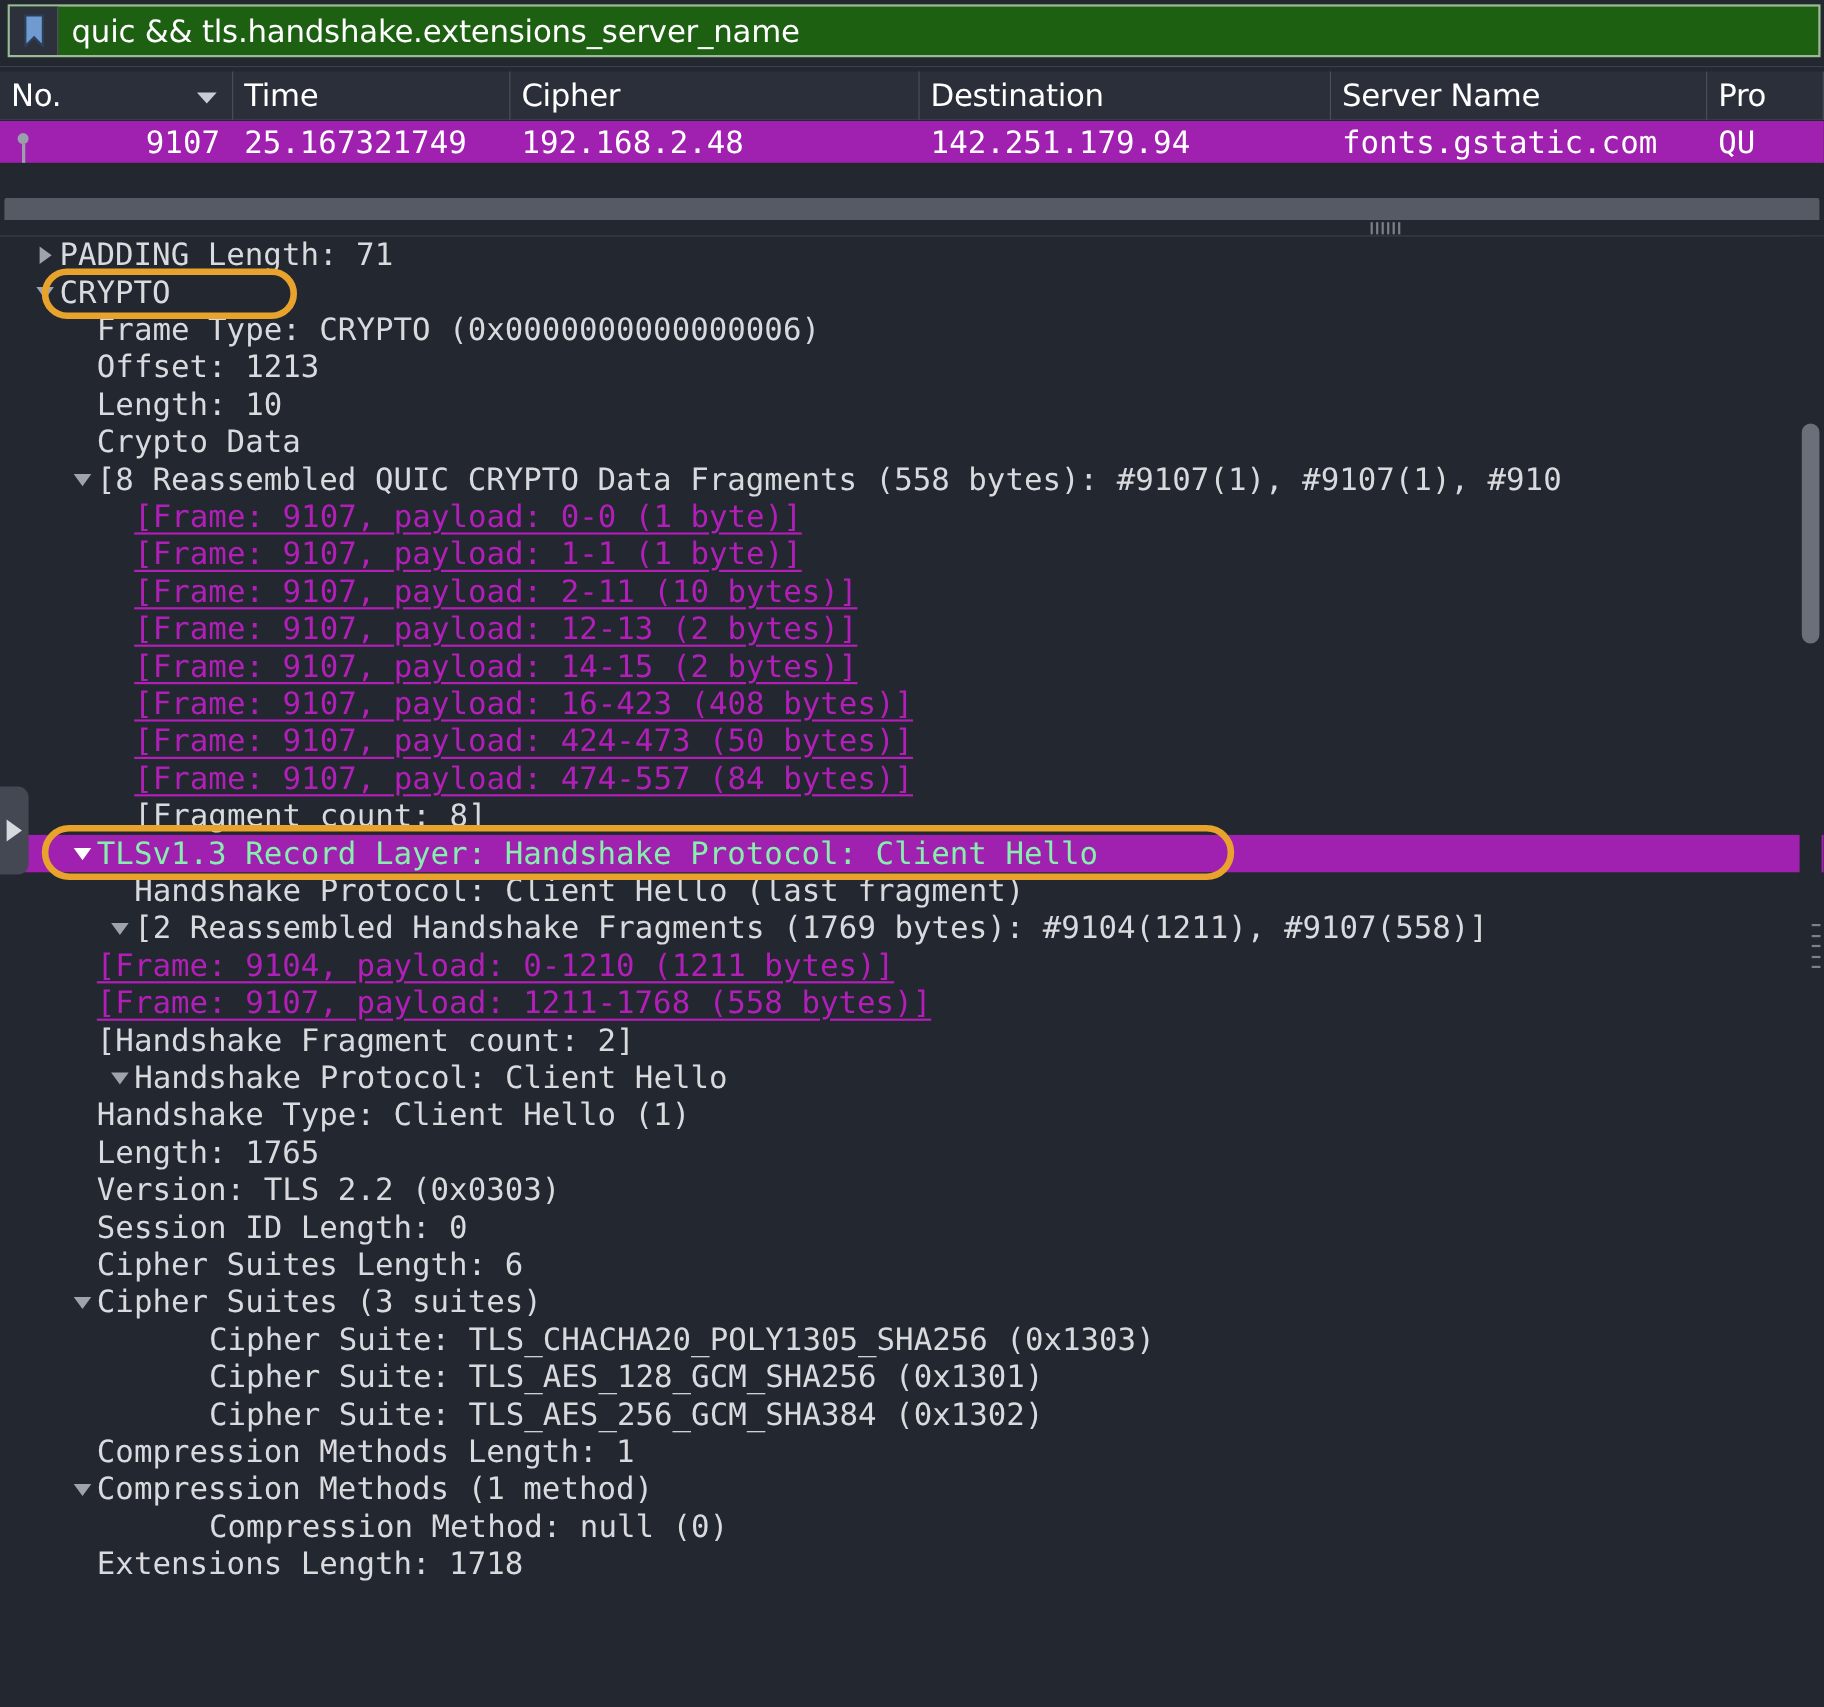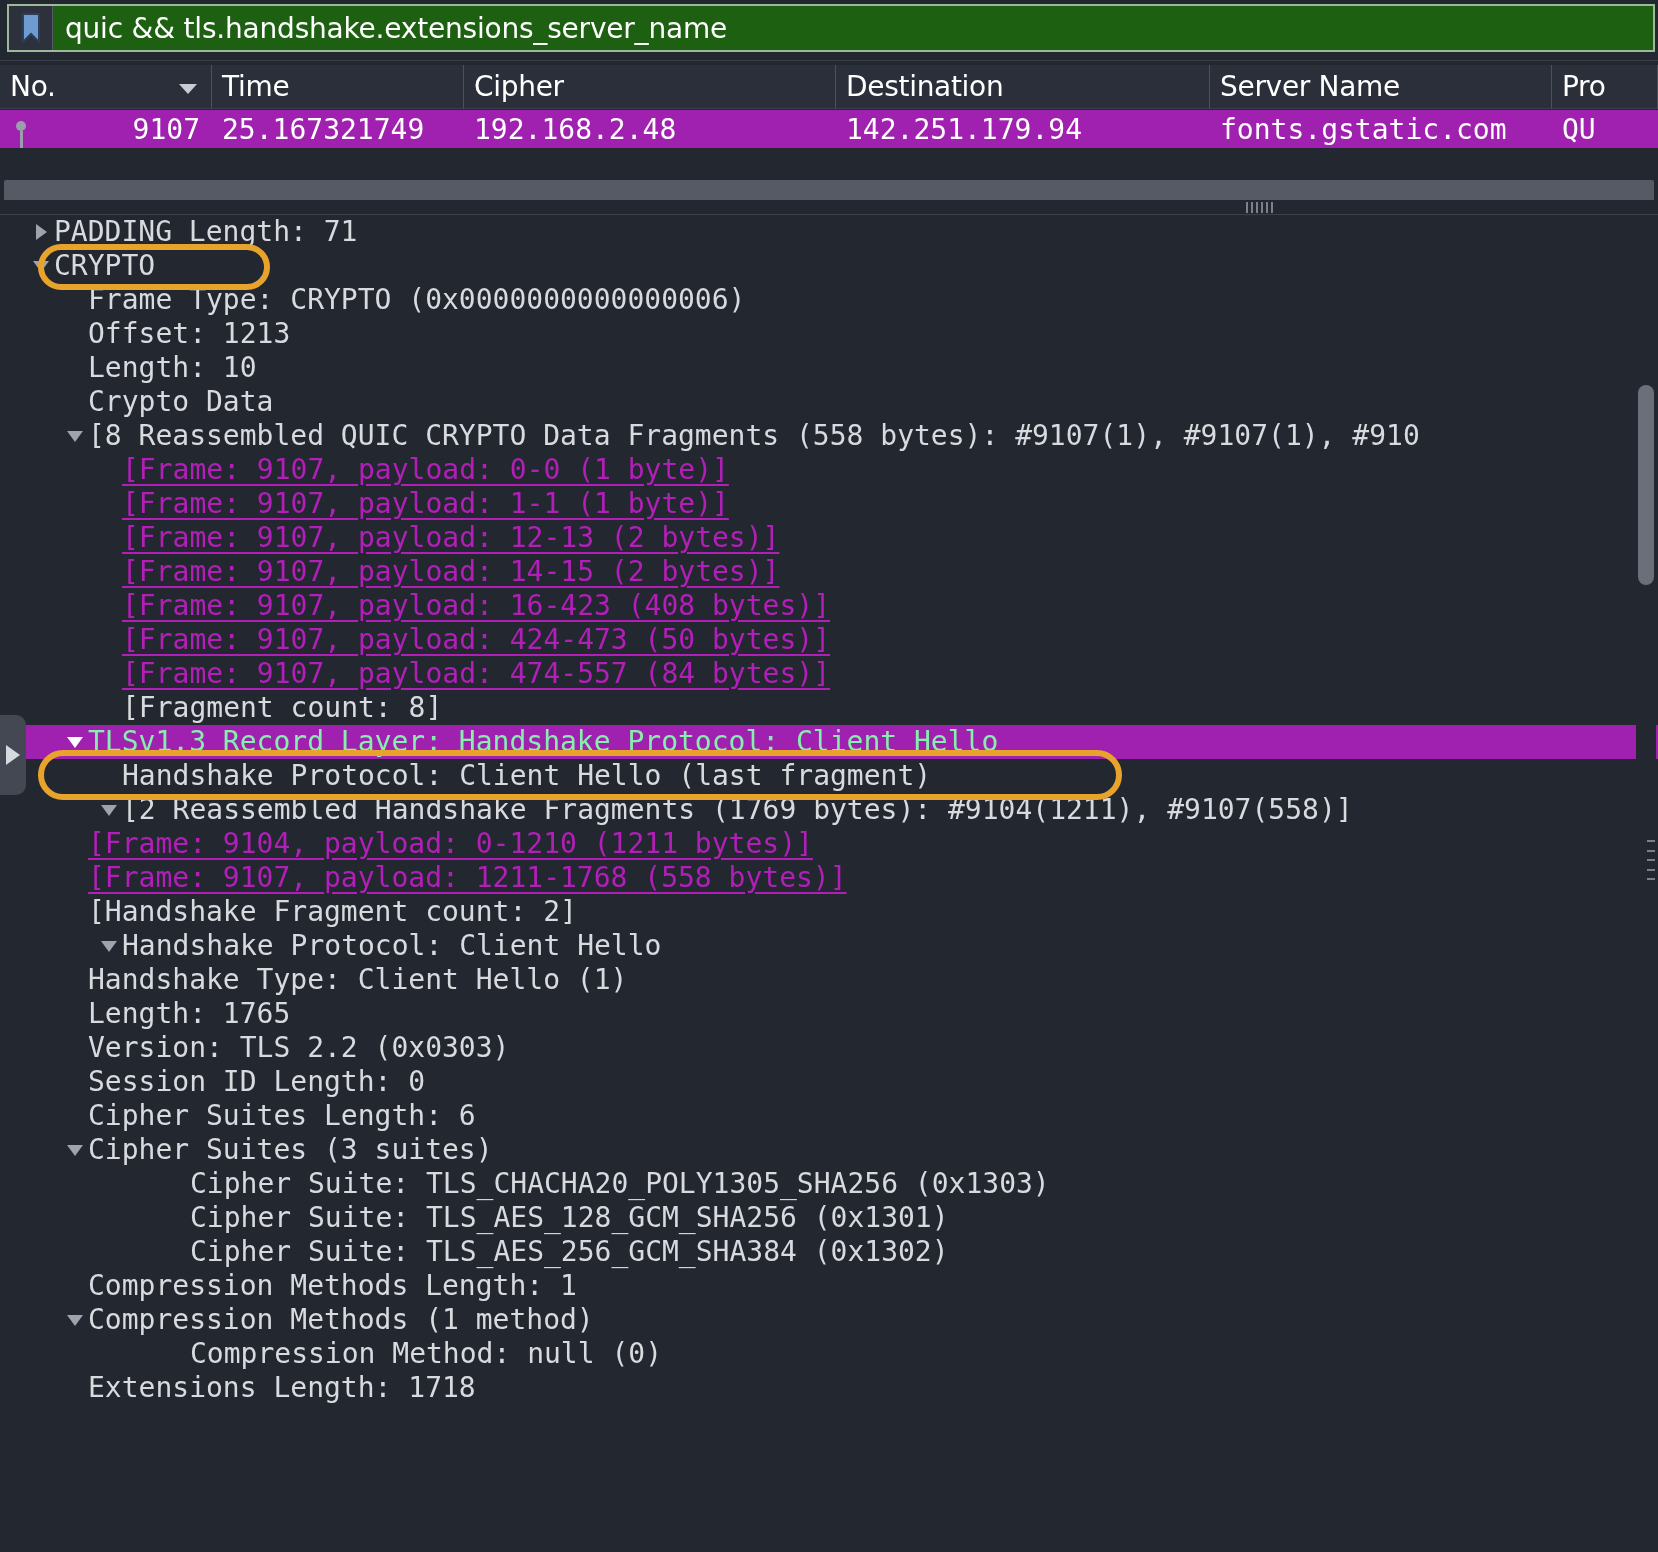--- a/index.html
+++ b/index.html
@@ -375,20 +375,24 @@
       <div class="row i2">
         <span class="twisty"></span>
         <span class="label frag">[Frame: 9107, payload: 0-0 (1 byte)]</span>
       </div>
       <div class="row i2">
         <span class="twisty"></span>
         <span class="label frag">[Frame: 9107, payload: 1-1 (1 byte)]</span>
       </div>
       <div class="row i2">
         <span class="twisty"></span>
+        <span class="label frag">[Frame: 9107, payload: 2-11 (10 bytes)]</span>
+      </div>
+      <div class="row i2">
+        <span class="twisty"></span>
         <span class="label frag">[Frame: 9107, payload: 12-13 (2 bytes)]</span>
       </div>
       <div class="row i2">
         <span class="twisty"></span>
         <span class="label frag">[Frame: 9107, payload: 14-15 (2 bytes)]</span>
       </div>
       <div class="row i2">
         <span class="twisty"></span>
         <span class="label frag">[Frame: 9107, payload: 16-423 (408 bytes)]</span>
       </div>

